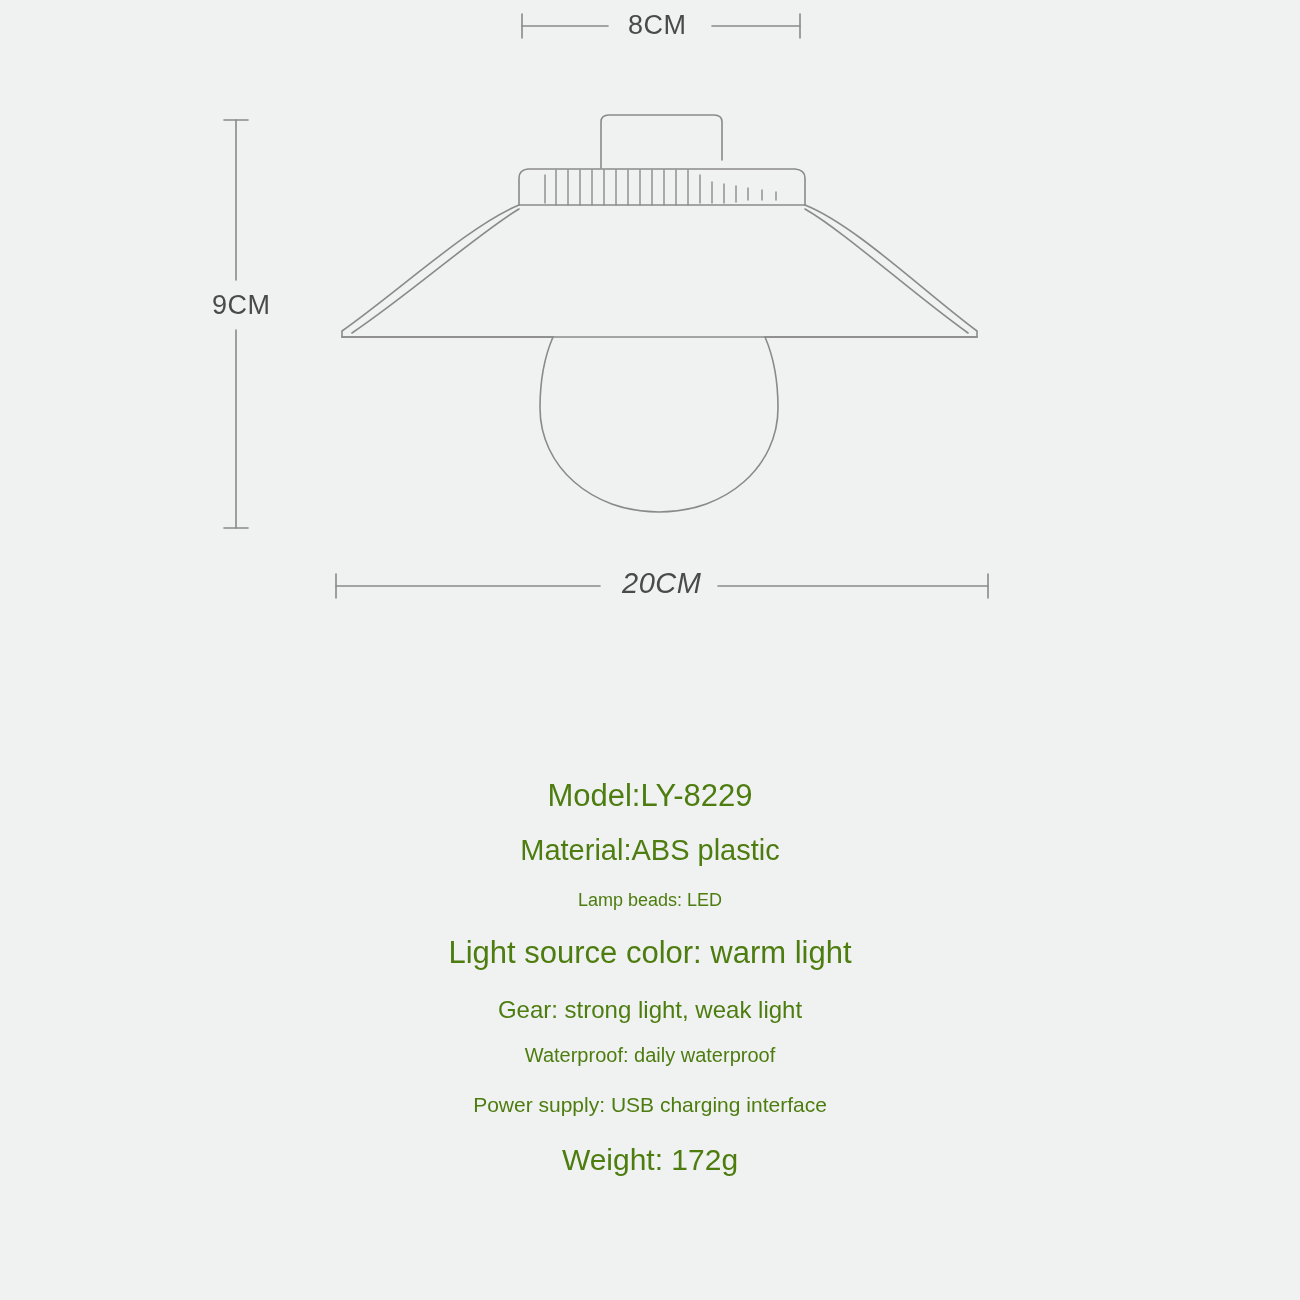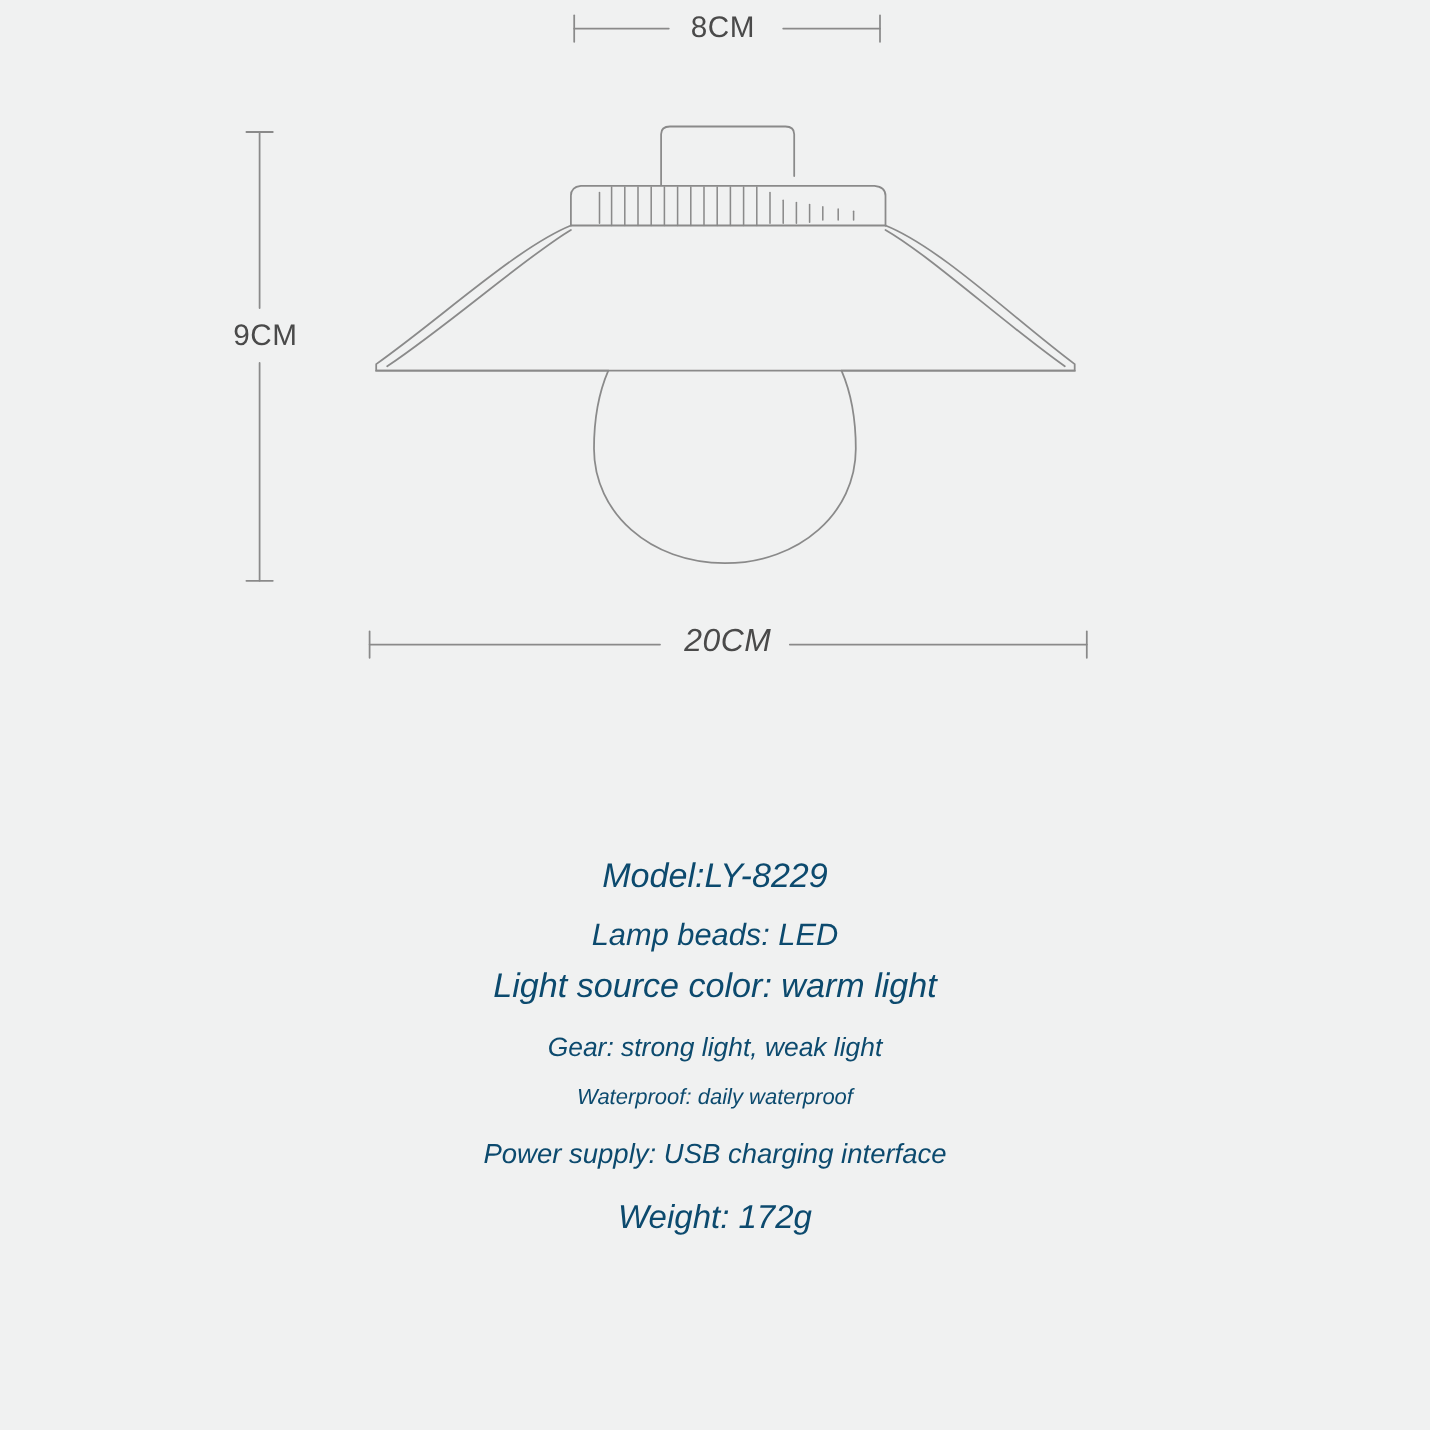--- a/index.html
+++ b/index.html
@@ -55,32 +55,31 @@
 
   
   .specs {
     position: absolute;
     left: 0;
     top: 780px;
     width: 1300px;
     text-align: center;
   }
   .spec-line {
-    color: #0c4a6e;
+    color: #4d7c0f;
     line-height: 1.0;
     white-space: nowrap;
-    font-style: italic;
   }
   .spec-0 { font-size: 31px; margin-bottom: 25px; }
   .spec-1 { font-size: 29px; margin-bottom: 26px; }
-  .spec-2 { font-size: 28px; margin-bottom: 16px; }
+  .spec-2 { font-size: 18px; margin-bottom: 28px; }
   .spec-3 { font-size: 31px; margin-bottom: 30px; }
   .spec-4 { font-size: 24px; margin-bottom: 23px; }
   .spec-5 { font-size: 20px; margin-bottom: 29px; }
-  .spec-6 { font-size: 25px; margin-bottom: 30px; }
+  .spec-6 { font-size: 21px; margin-bottom: 30px; }
   .spec-7 { font-size: 20px; margin-bottom: 22px; }
   .spec-8 { font-size: 30px; margin-bottom: 0; }
 </style>
 </head>
 <body>
 
 <div class="page">
 
   <div class="dim-label" id="dim-top-label">8CM</div>
 
@@ -154,20 +153,21 @@
 
       <g>
         <path d="M553,337 C543,360 540,386 540,408 C540,466 591,512 659,512 C727,512 778,466 778,408 C778,386 775,360 765,337"></path>
       </g>
 
     </g>
   </svg>
 
   <div class="specs">
     <div class="spec-line spec-0">Model:LY-8229</div>
+    <div class="spec-line spec-1">Material:ABS plastic</div>
     <div class="spec-line spec-2">Lamp beads: LED</div>
     <div class="spec-line spec-3">Light source color: warm light</div>
     <div class="spec-line spec-4">Gear: strong light, weak light</div>
     <div class="spec-line spec-5">Waterproof: daily waterproof</div>
     <div class="spec-line spec-6">Power supply: USB charging interface</div>
     <div class="spec-line spec-8">Weight: 172g</div>
   </div>
 
 </div>
 

